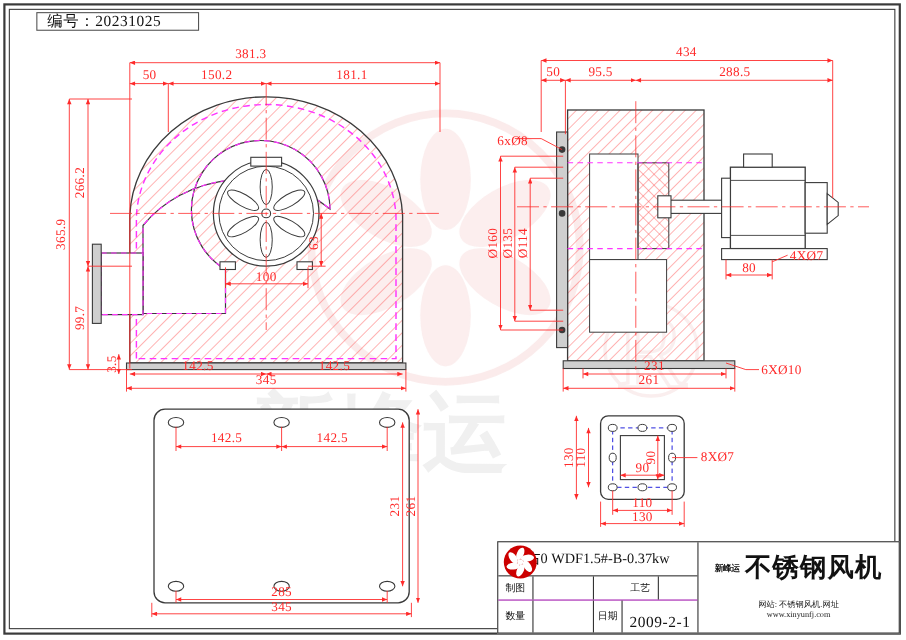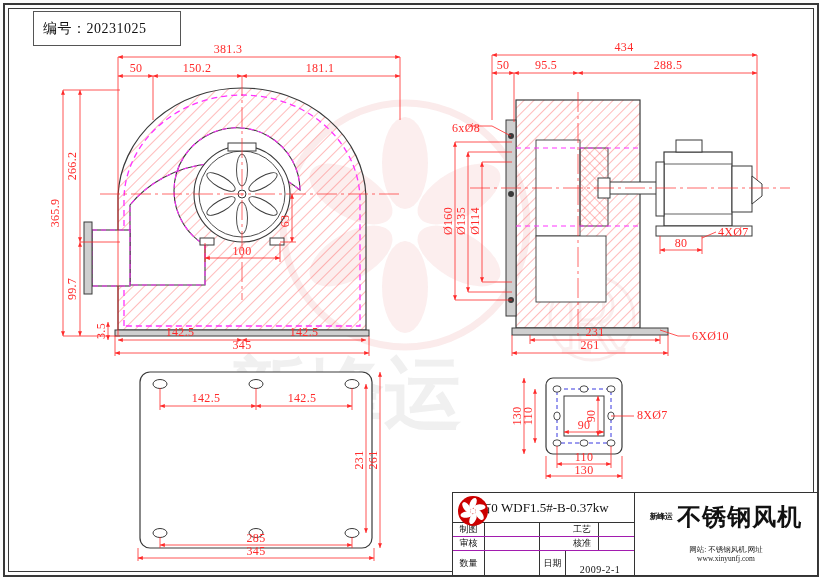--- a/index.html
+++ b/index.html
@@ -3,39 +3,39 @@
 <meta charset="utf-8">
 <style>
   html,body{margin:0;padding:0;background:#fff;}
   body{width:824px;height:582px;font-family:"Liberation Serif",serif;overflow:hidden;}
   #sheet{position:relative;width:824px;height:582px;background:#ffffff;}
   .frame-outer{position:absolute;left:3px;top:3px;width:816px;height:574px;border:2px solid #3a3a3a;box-sizing:border-box;}
   .frame-inner{position:absolute;left:8px;top:8px;width:806px;height:564px;border:1px solid #3a3a3a;box-sizing:border-box;}
   svg{position:absolute;left:0;top:0;}
   .dim{fill:#ff2a2a;font-family:"Liberation Serif",serif;font-size:12px;letter-spacing:0.3px;}
   .wm{position:absolute;pointer-events:none;user-select:none;}
-  .no-num-box{position:absolute;left:33px;top:11px;width:148px;height:35px;border:1px solid #555;background:#fff;
+  .no-num-box{position:absolute;left:33px;top:11px;width:148px;height:17px;border:1px solid #555;background:#fff;
               display:flex;align-items:center;padding-left:9px;box-sizing:border-box;z-index:40;}
   .no-num-box span{font-size:14px;color:#111;font-family:"Liberation Serif",serif;letter-spacing:.5px;}
   
   .tb{position:absolute;left:452px;top:492px;width:364px;height:82px;border:1px solid #333;background:#fff;z-index:40;display:flex;}
   .tb-left{width:182px;height:100%;border-right:1px solid #333;box-sizing:border-box;display:flex;flex-direction:column;}
   .tb-title{height:31px;border-bottom:1px solid #333;display:flex;align-items:center;justify-content:center;
             font-size:13px;color:#111;white-space:nowrap;box-sizing:border-box;}
   .tb-row{flex:1;display:flex;border-bottom:1px solid #a21caf;box-sizing:border-box;}
   .tb-row:last-child{border-bottom:none;}
   .tb-c{border-right:1px solid #333;box-sizing:border-box;display:flex;align-items:center;
         justify-content:center;font-size:9px;color:#111;}
   .tb-c:last-child{border-right:none;}
   .c-lbl{width:32px;}
   .c-val{width:55px;}
   .c-lbl2{width:33px;margin-left:26px;}
   .c-val2{flex:1;}
   .c-dlbl{width:26px;}
-  .c-date{flex:1;font-size:10px;letter-spacing:.5px;margin-top:13px;}
+  .c-date{flex:1;font-size:14px;letter-spacing:.5px;margin-top:13px;}
   .tb-right{flex:1;display:flex;flex-direction:column;align-items:center;justify-content:center;padding:2px 0;}
   .brand-row{display:flex;align-items:center;gap:5px;}
   .brand-mark{display:flex;flex-direction:column;align-items:center;}
   .brand-sub{font-size:8px;font-weight:bold;color:#111;margin-top:-1px;letter-spacing:-.5px;}
   .brand-name{font-size:24px;font-weight:bold;color:#111;letter-spacing:1px;line-height:1;}
   .brand-web{margin-top:16px;text-align:center;font-size:7.5px;color:#222;line-height:1.25;}
   .brand-web .u{font-family:"Liberation Serif",serif;}
 </style>
 </head>
 <body>
@@ -351,26 +351,20 @@
     </g>
   </svg>
 
   <div class="tb">
     <div class="tb-left">
       <div class="tb-title">右0  WDF1.5#-B-0.37kw</div>
       <div class="tb-row">
         <div class="tb-c c-lbl">制图</div>
         <div class="tb-c c-val"></div>
         <div class="tb-c c-lbl2">工艺</div>
-        <div class="tb-c c-val2"></div>
-      </div>
-      <div class="tb-row">
-        <div class="tb-c c-lbl">审核</div>
-        <div class="tb-c c-val"></div>
-        <div class="tb-c c-lbl2">核准</div>
         <div class="tb-c c-val2"></div>
       </div>
       <div class="tb-row">
         <div class="tb-c c-lbl">数量</div>
         <div class="tb-c c-val"></div>
         <div class="tb-c c-dlbl">日期</div>
         <div class="tb-c c-date">2009-2-1</div>
       </div>
     </div>
     <div class="tb-right">

